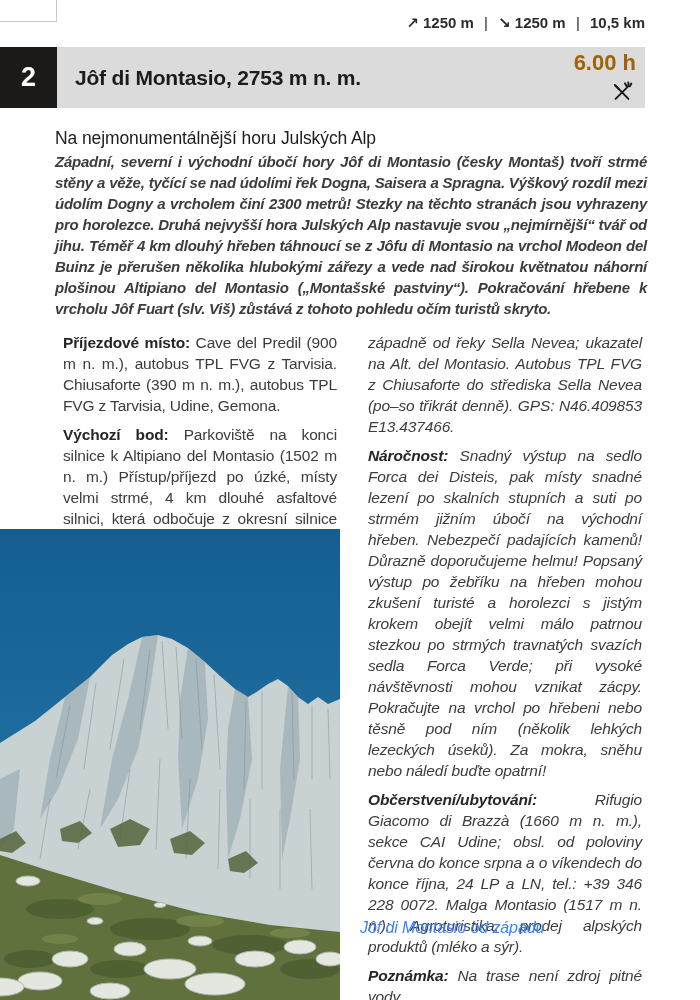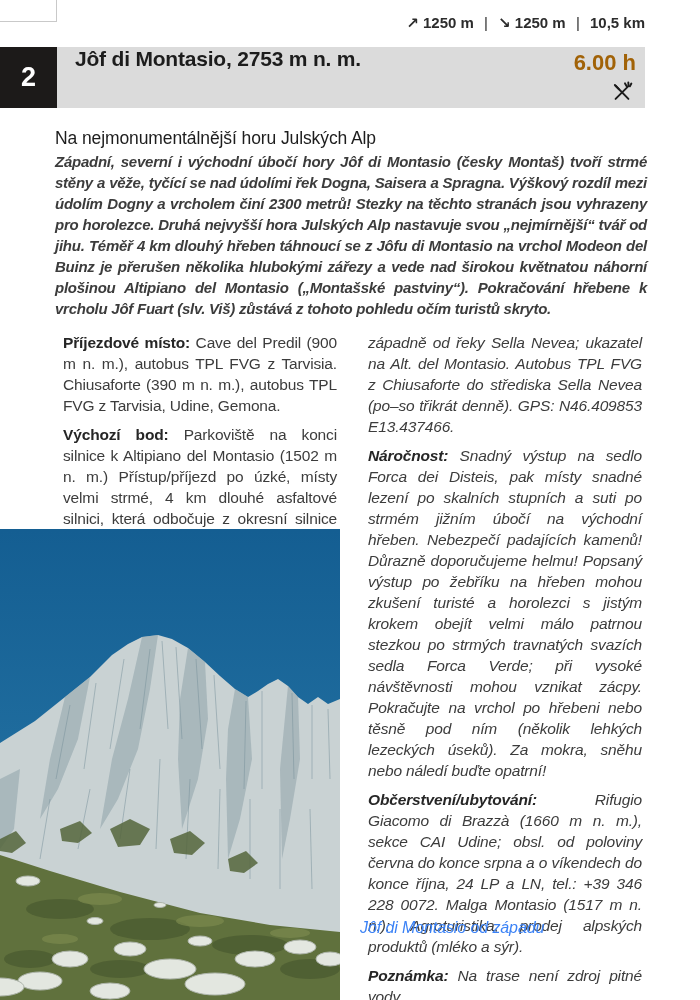--- a/index.html
+++ b/index.html
@@ -17,21 +17,21 @@
     color:#2c2c2c;white-space:nowrap;letter-spacing:0;
   }
   .stats-bar .sep{margin:0 6px;color:#2c2c2c;font-weight:400;}
   .header-bar{
     position:absolute;top:47px;left:0;width:645px;height:61px;display:flex;
   }
   .number-box{
     width:57px;height:61px;display:flex;align-items:center;justify-content:center;
     color:#fff;font-weight:700;font-size:27px;
   }
-  .header-main{flex:1;position:relative;display:flex;align-items:flex-start;border-radius:18px;}
+  .header-main{flex:1;position:relative;display:flex;align-items:center;border-radius:18px;}
   .route-title{font-size:21px;font-weight:700;color:#1c1c1c;padding-left:18px;letter-spacing:-0.2px;}
   .header-side{
     position:absolute;right:9px;top:5px;text-align:right;line-height:1;
   }
   .duration{font-size:22px;font-weight:700;color:#a16207;}
   .amenity-icon{display:inline-block;margin-top:7px;margin-right:3px;}
   .section-heading{
     position:absolute;top:128px;left:55px;width:592px;
     font-size:17.5px;font-weight:400;color:#1d1d1d;letter-spacing:-0.1px;
   }

